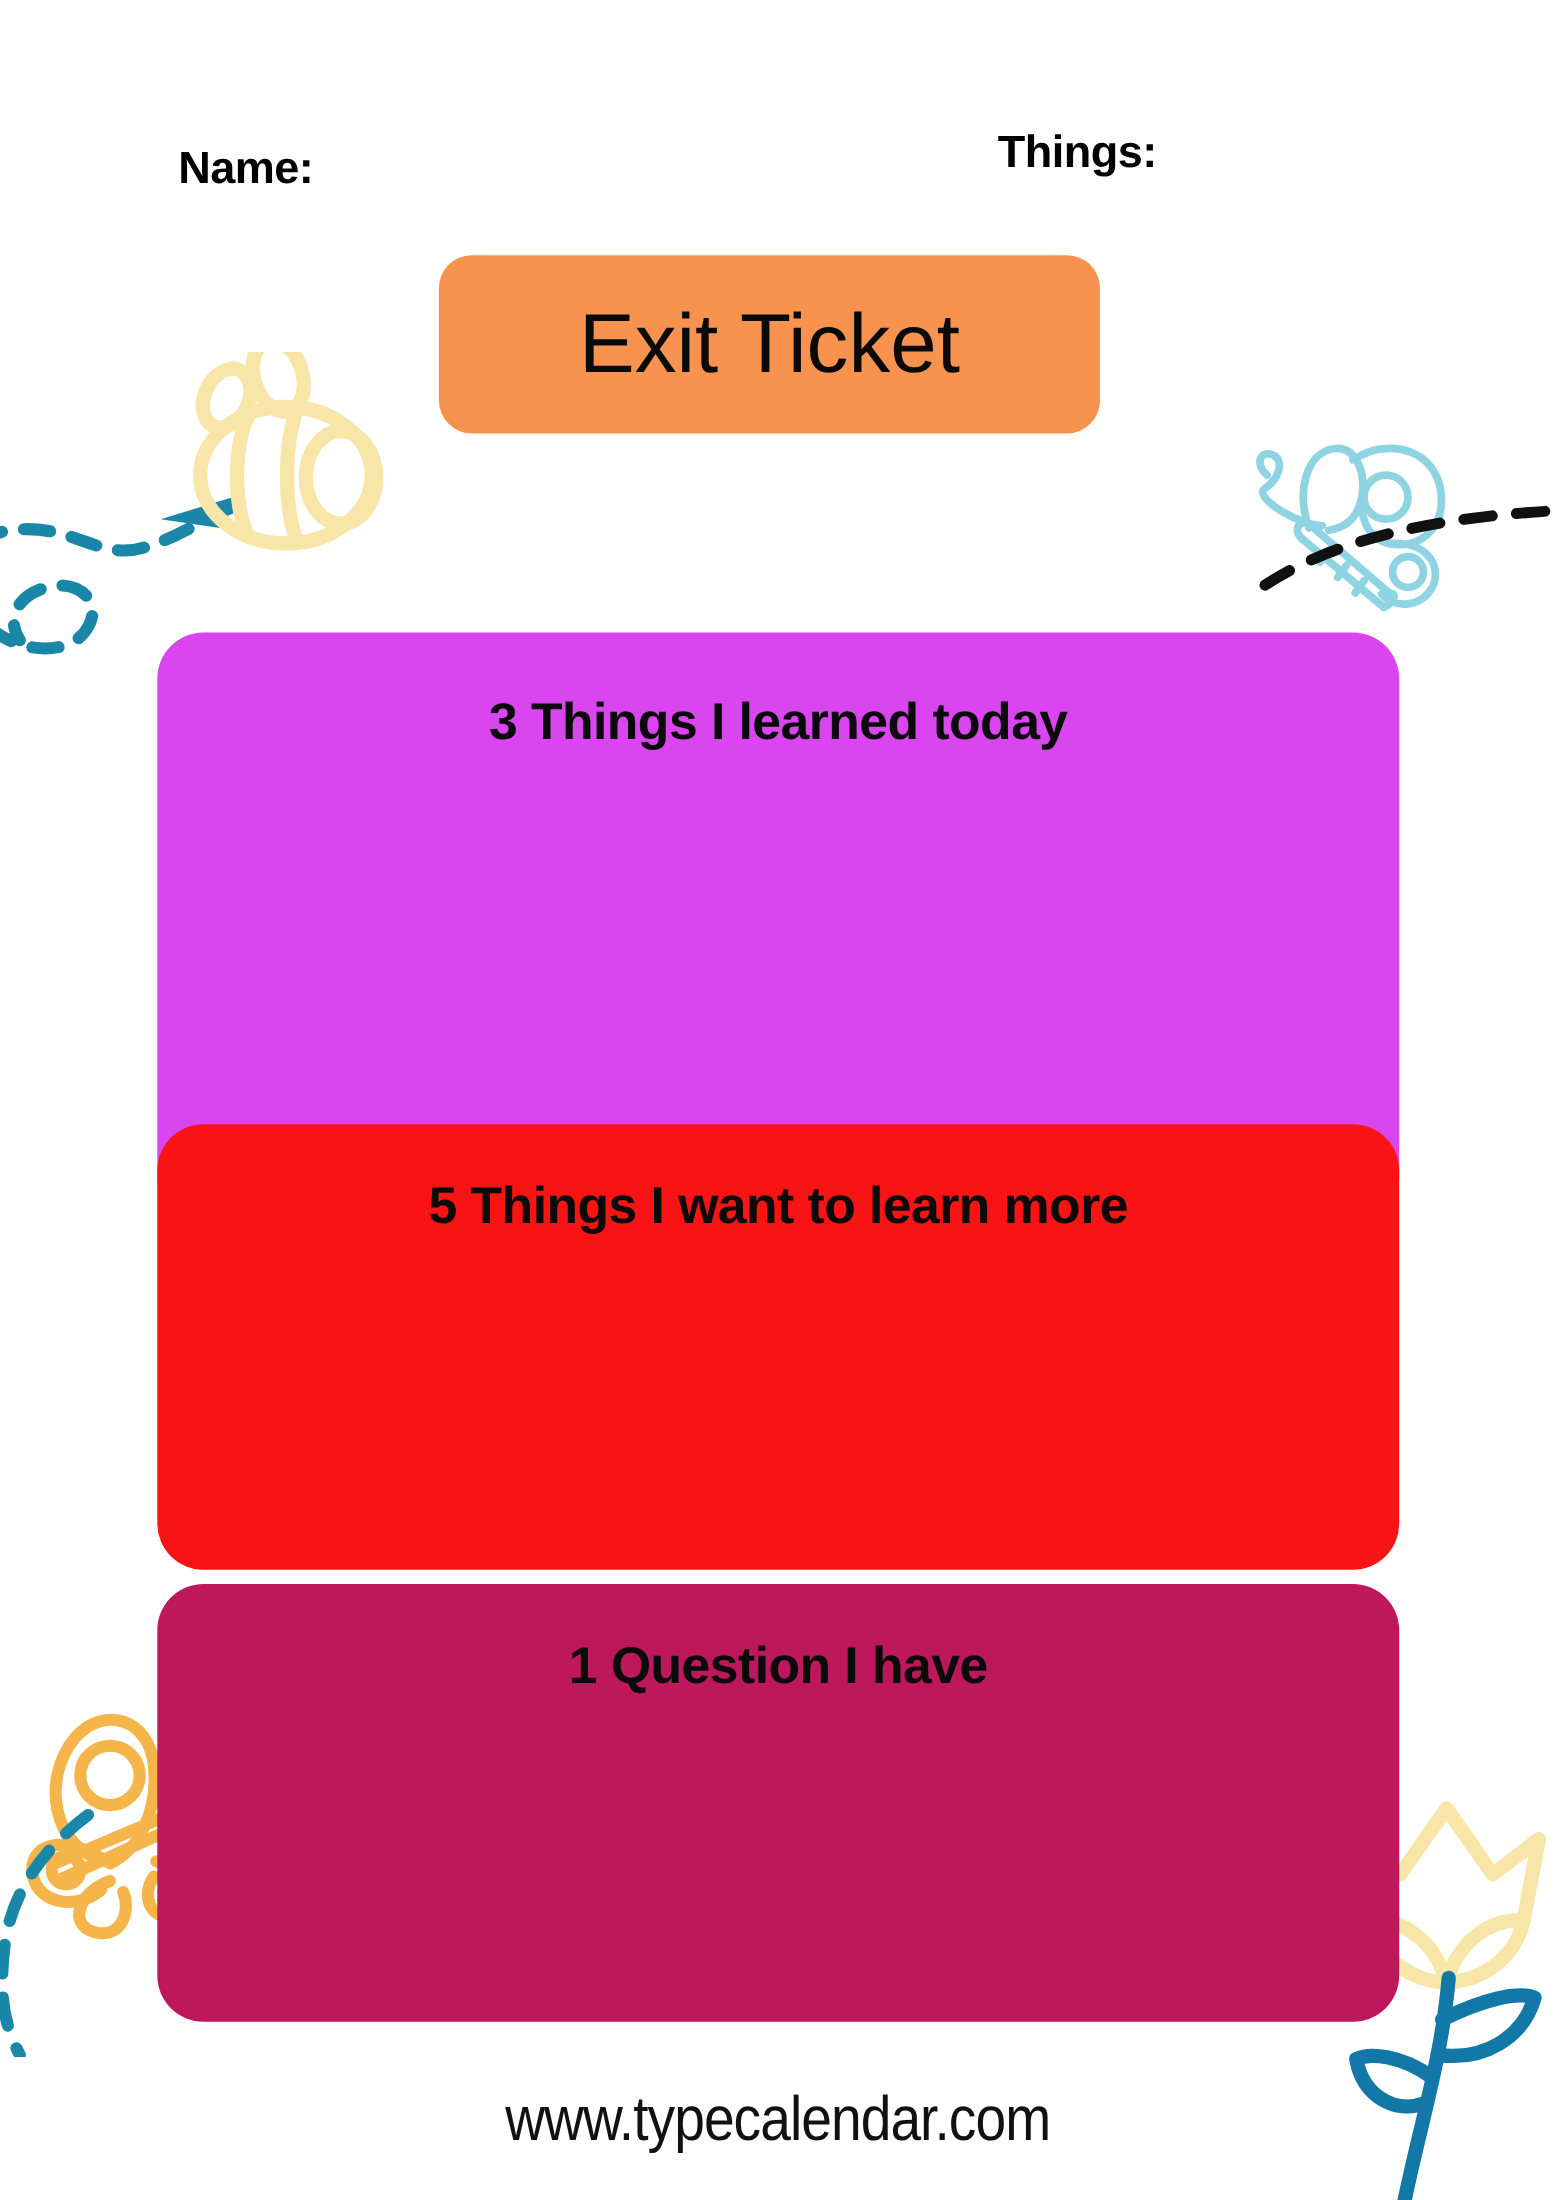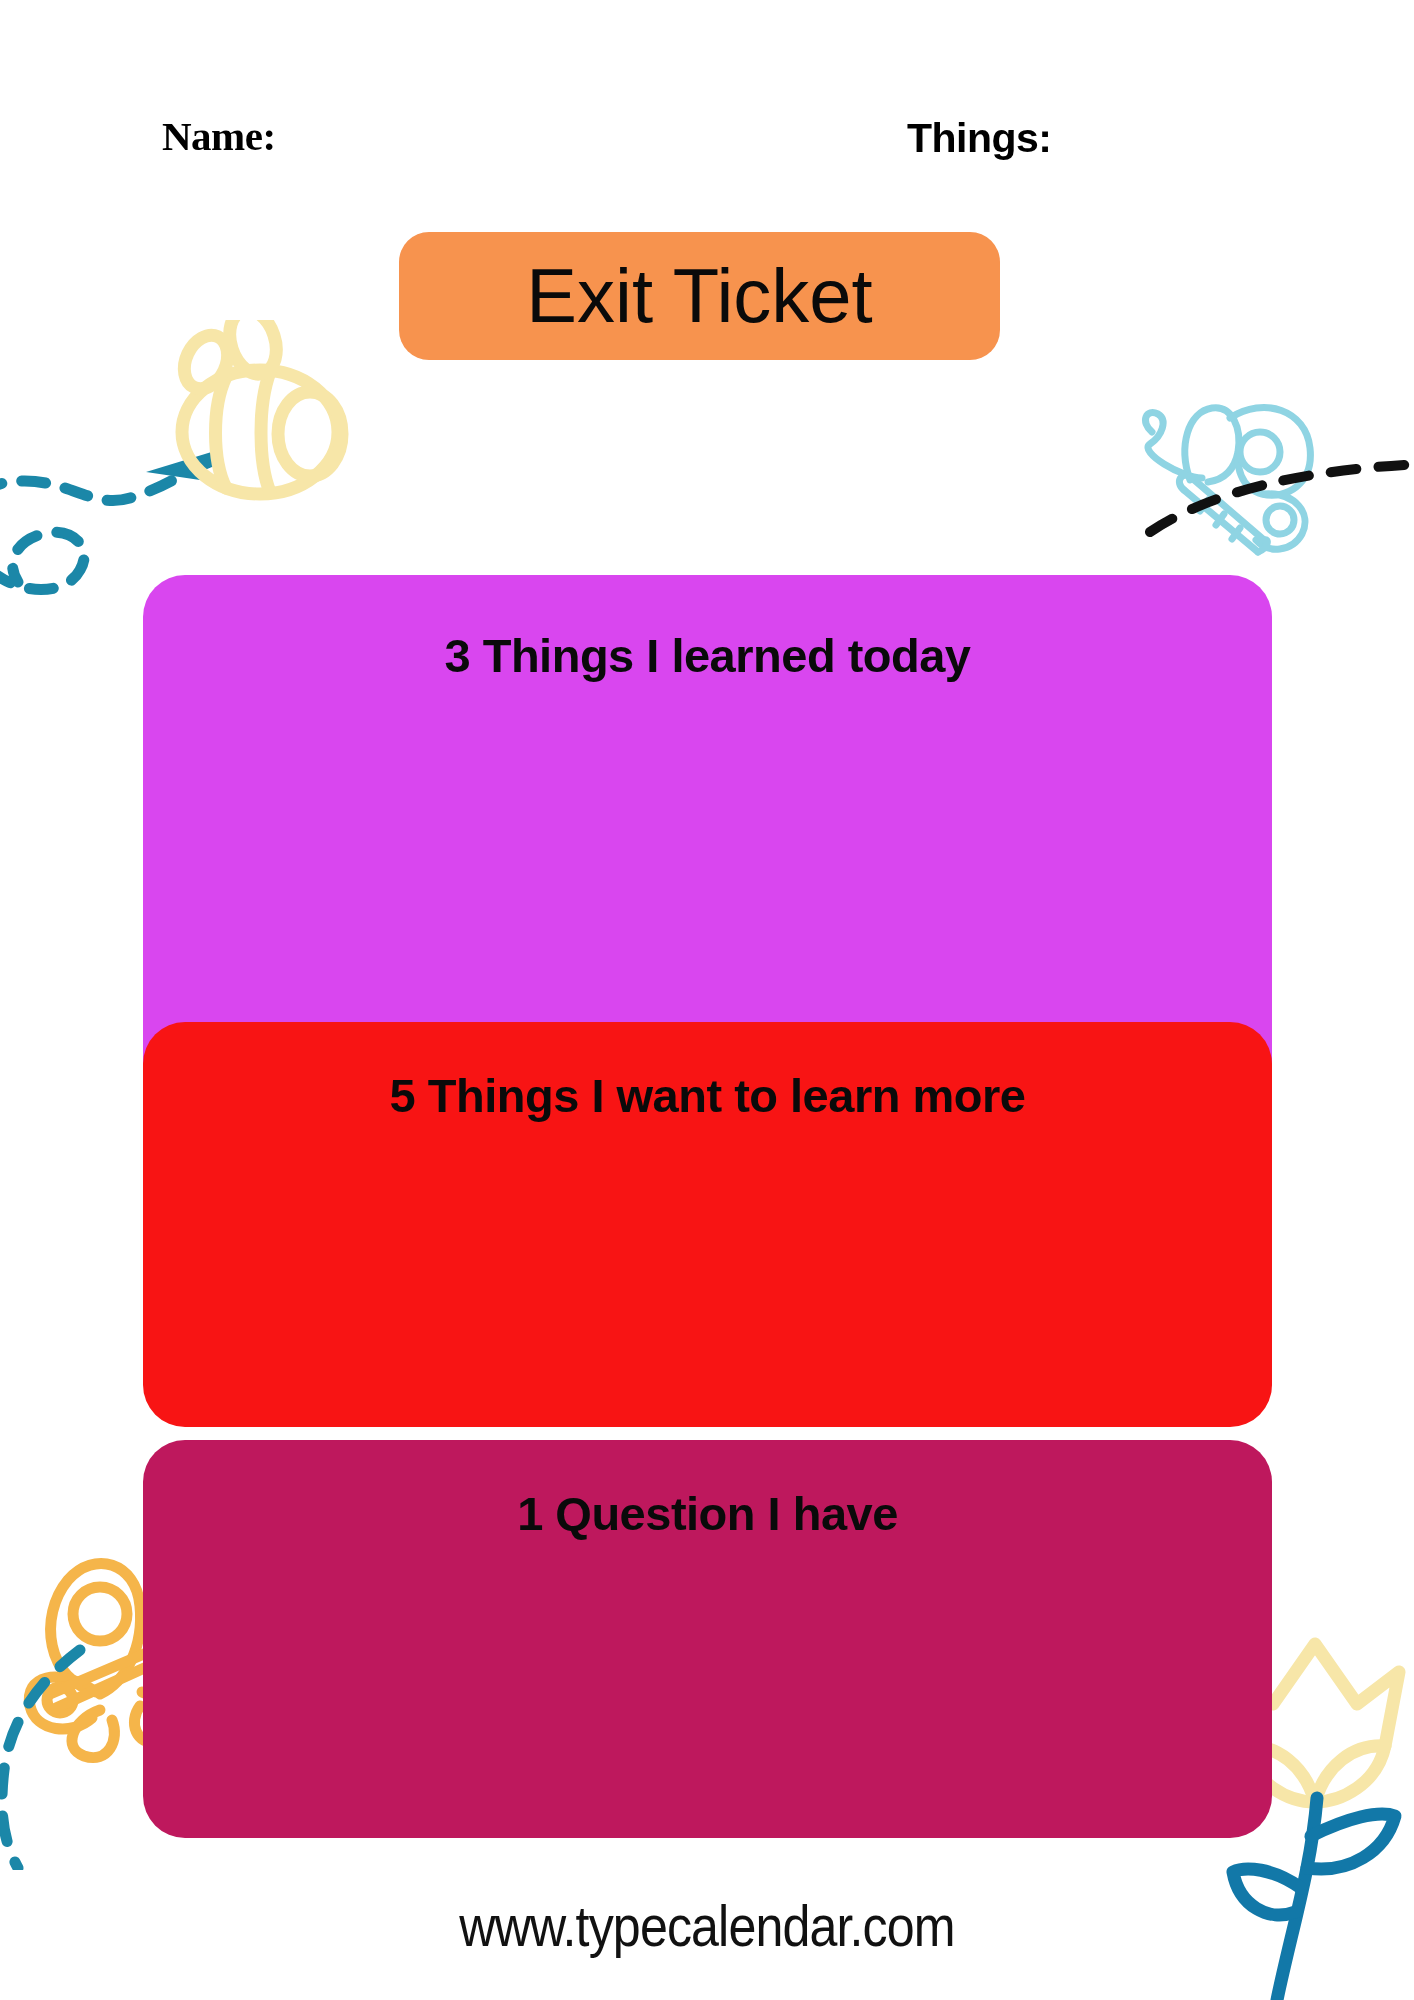--- a/index.html
+++ b/index.html
@@ -22,30 +22,30 @@
   
   .field-label {
     position: absolute;
     font-family: "Liberation Sans", sans-serif;
     font-weight: bold;
     font-size: 41px;
     letter-spacing: -0.5px;
     color: #000000;
     white-space: nowrap;
   }
-  #name-label    { left: 162px; top: 112px; font-family: Liberation Serif, serif; }
+  #name-label    { left: 162px; top: 129px; }
   #subject-label { left: 907px; top: 115px; }
 
   
   #title-banner {
     position: absolute;
     left: 399px;
     top: 232px;
     width: 601px;
-    height: 128px;
+    height: 162px;
     background: #F7934E;
     border-radius: 30px;
     display: flex;
     align-items: center;
     justify-content: center;
   }
   #title-text {
     font-family: "Liberation Sans", sans-serif;
     font-weight: normal;
     font-size: 76px;

